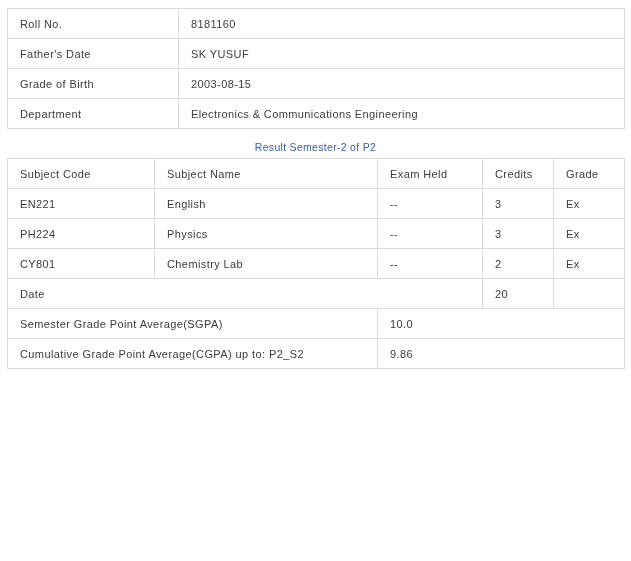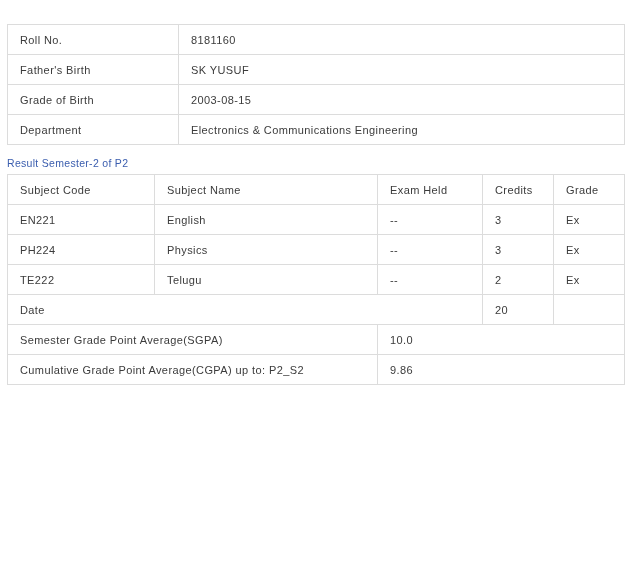--- a/index.html
+++ b/index.html
@@ -9,41 +9,40 @@
   }
   body {
     width: 631px;
     height: 561px;
     overflow: hidden;
     font-family: "Liberation Sans", sans-serif;
     color: #3b3b3b;
   }
   .page {
     padding: 8px 7px 16px 7px;
-    margin-top: 16px;
   }
   table {
     border-collapse: collapse;
     width: 617px;
     table-layout: fixed;
   }
   td, th {
     border: 1px solid #dcdcdc;
     font-size: 11px;
     font-weight: normal;
     text-align: left;
     vertical-align: middle;
     height: 29px;
     padding: 0 4px 0 12px;
     letter-spacing: 0.4px;
     white-space: nowrap;
     overflow: hidden;
   }
   .link-row {
-    text-align: left;
+    text-align: center;
     margin: 8px 0 8px 0;
     height: 13px;
   }
   .link-row a {
     font-size: 10.5px;
     color: #3a5dae;
     text-decoration: none;
     letter-spacing: 0.3px;
     cursor: pointer;
   }
@@ -66,21 +65,21 @@
     <colgroup>
       <col class="col-info-label">
         <col class="col-info-value">
     </colgroup>
     <tbody>
       <tr>
         <td>Roll No.</td>
         <td>8181160</td>
       </tr>
       <tr>
-        <td>Father's Birth</td>
+        <td>Father's Date</td>
         <td>SK YUSUF</td>
       </tr>
       <tr>
         <td>Grade of Birth</td>
         <td>2003-08-15</td>
       </tr>
       <tr>
         <td>Department</td>
         <td>Electronics &amp; Communications Engineering</td>
       </tr>
@@ -116,22 +115,22 @@
         <td>Ex</td>
       </tr>
       <tr>
         <td>PH224</td>
         <td>Physics</td>
         <td>--</td>
         <td>3</td>
         <td>Ex</td>
       </tr>
       <tr>
-        <td>TE222</td>
-        <td>Telugu</td>
+        <td>CY801</td>
+        <td>Chemistry Lab</td>
         <td>--</td>
         <td>2</td>
         <td>Ex</td>
       </tr>
 
       <tr>
         <td colspan="3">Date</td>
         <td>20</td>
         <td></td>
       </tr>

